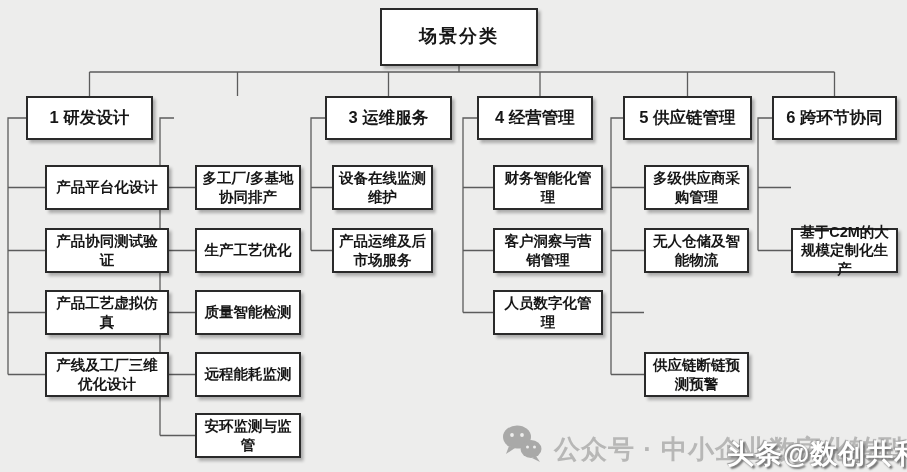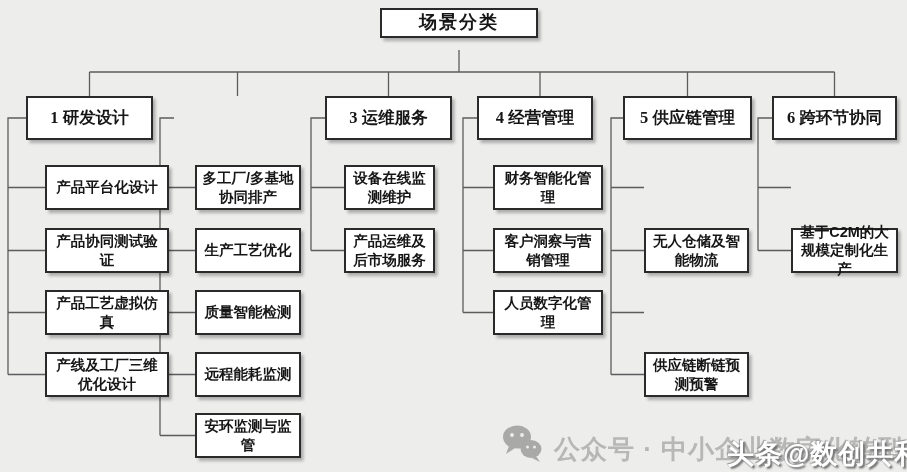--- a/index.html
+++ b/index.html
@@ -10,25 +10,25 @@
   }
   .lines{position:absolute;left:0;top:0;width:907px;height:472px;}
   .node{
     position:absolute;box-sizing:border-box;
     background:#ffffff;border:2px solid #2a2a2a;
     box-shadow:2.5px 3px 3px rgba(0,0,0,0.28);
     display:flex;align-items:center;justify-content:center;
     text-align:center;color:#161616;font-weight:bold;
     line-height:1.28;padding:2px 4px;
   }
-  .root{left:380px;top:8px;width:158px;height:30px;font-size:18px;letter-spacing:2px;}
-  .cat{top:96px;height:44px;font-size:16.5px;font-family:Liberation Serif, serif;}
+  .root{left:380px;top:8px;width:158px;height:58px;font-size:18px;letter-spacing:2px;}
+  .cat{top:96px;height:44px;font-size:16.5px;}
   .child{width:124px;height:45px;font-size:14.5px;}
   .r1{top:165px}.r2{top:228px}.r3{top:290px}.r4{top:352px}.r5{top:413px}
-  .x1{left:45px}.x2{left:195px;width:106px}.x3{left:344px;width:91px}
+  .x1{left:45px}.x2{left:195px;width:106px}.x3{left:332px;width:101px}
   .x4{left:493px;width:110px}.x5{left:644px;width:105px}.x6{left:791px;width:107px}
   .wm{position:absolute;left:502px;top:422px;display:flex;align-items:flex-start;}
   .wm-icon{width:40px;height:38px;margin-right:12px;margin-top:2px;}
   .wm-gray{
     color:#b7b7b6;font-size:26px;letter-spacing:1px;white-space:nowrap;
     margin-top:10px;
     font-weight:bold;
   }
   .wm-toutiao{
     position:absolute;left:727px;top:436px;white-space:nowrap;
@@ -79,20 +79,21 @@
   <div class="node child x2 r4">远程能耗监测</div>
   <div class="node child x2 r5">安环监测与监管</div>
 
   <div class="node child x3 r1">设备在线监测维护</div>
   <div class="node child x3 r2">产品运维及后市场服务</div>
 
   <div class="node child x4 r1">财务智能化管理</div>
   <div class="node child x4 r2">客户洞察与营销管理</div>
   <div class="node child x4 r3">人员数字化管理</div>
 
+  <div class="node child x5 r1">多级供应商采购管理</div>
   <div class="node child x5 r2">无人仓储及智能物流</div>
   <div class="node child x5 r4">供应链断链预测预警</div>
 
   <div class="node child x6 r2">基于C2M的大规模定制化生产</div>
 
   <div class="wm">
     <svg class="wm-icon" viewBox="0 0 40 38">
       <ellipse cx="15" cy="13" rx="14" ry="11.5" fill="#a9a9a8"></ellipse>
       <path d="M7 22 L4 30 L13 24 Z" fill="#a9a9a8"></path>
       <circle cx="10" cy="11" r="1.9" fill="#ededec"></circle>

